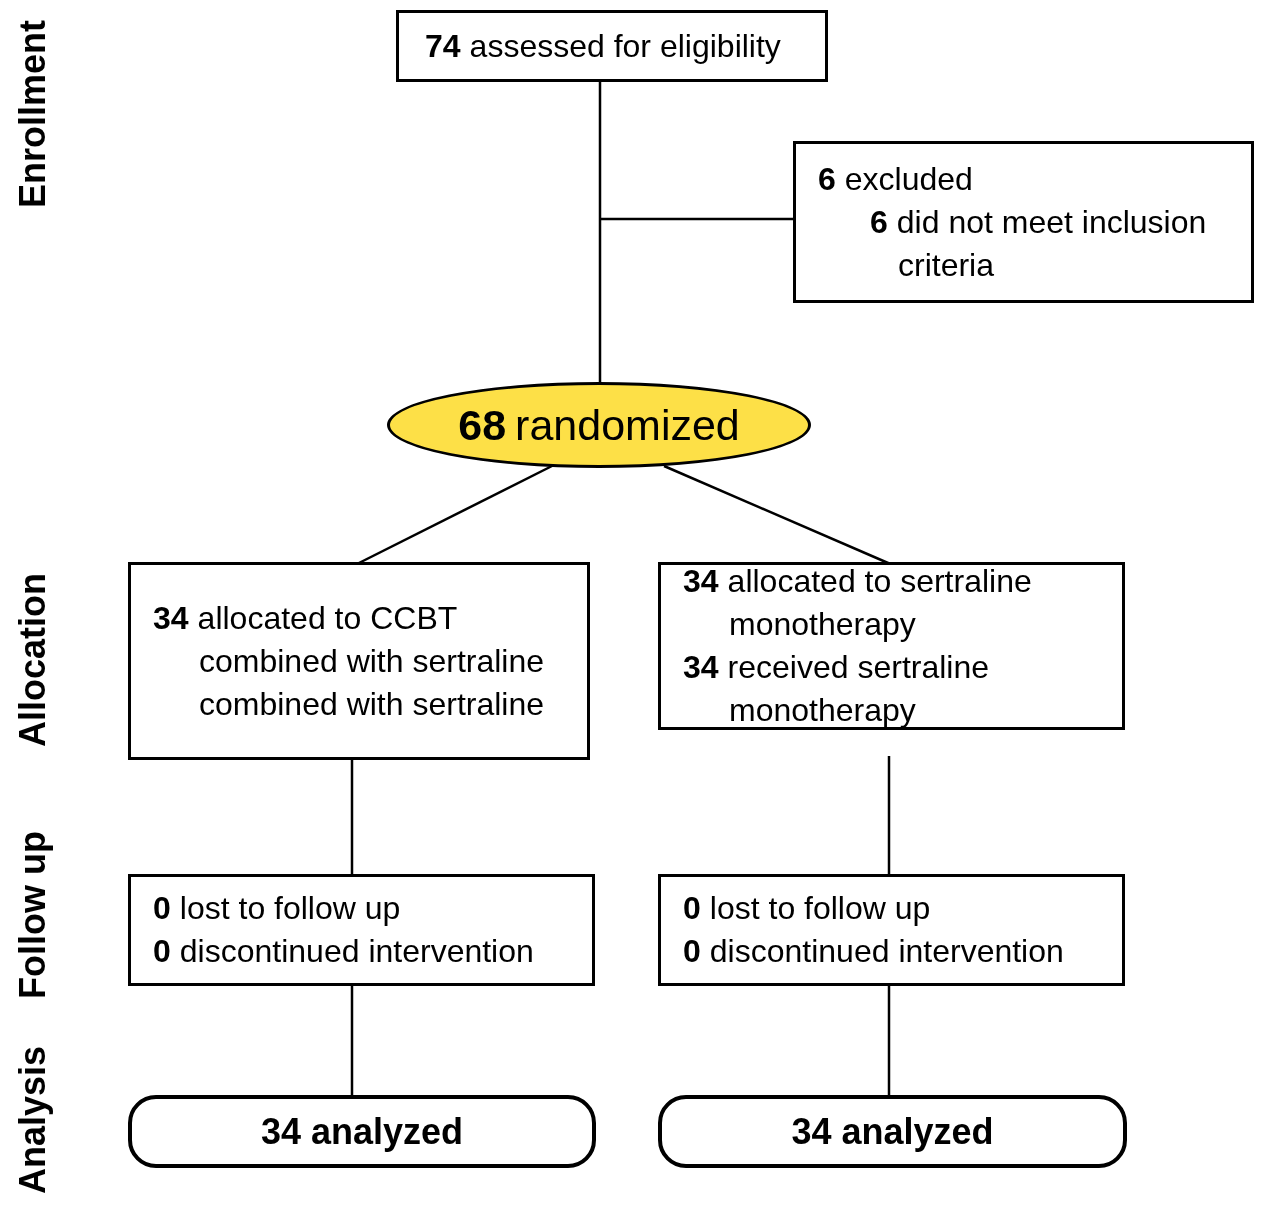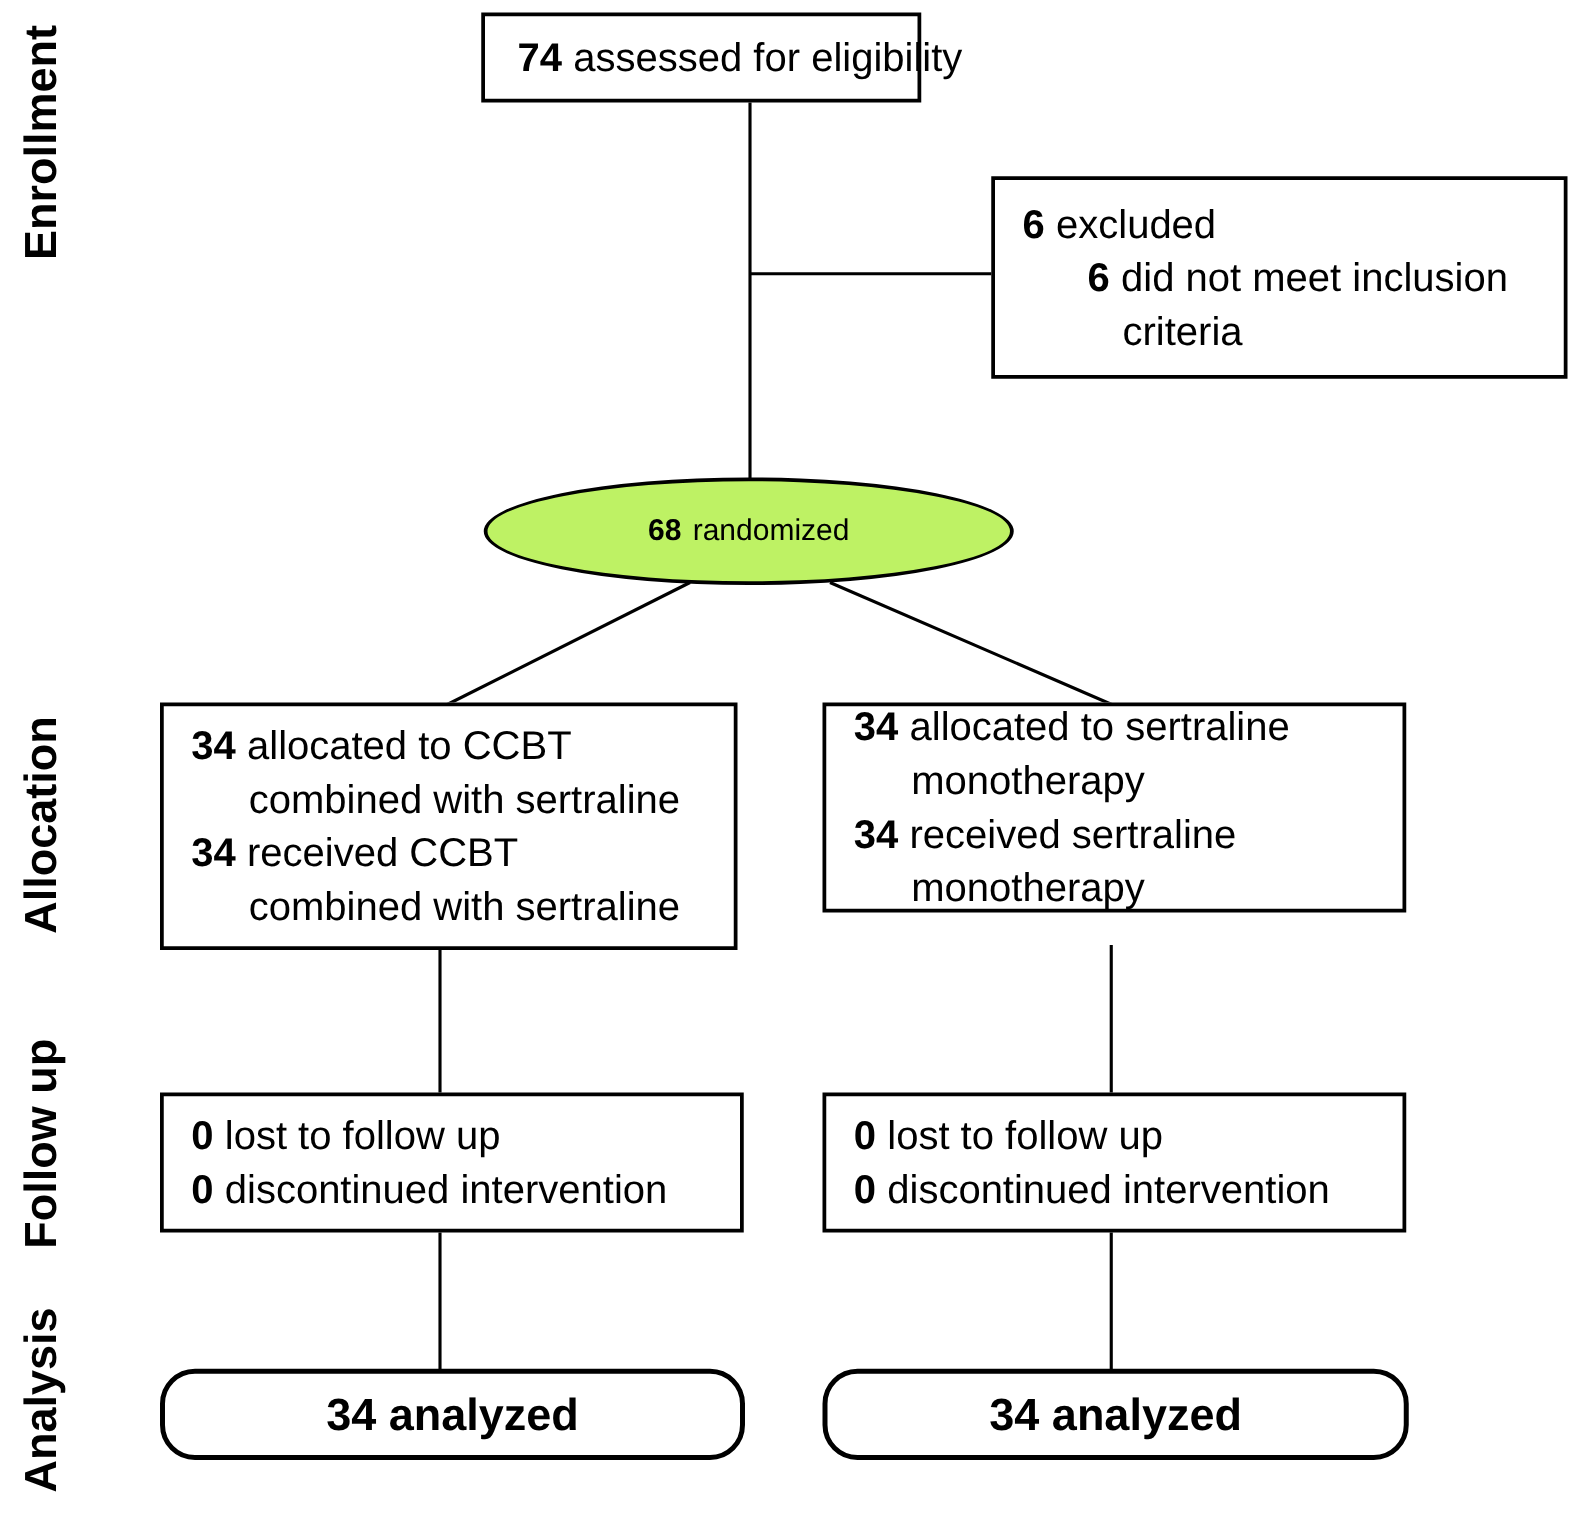--- a/index.html
+++ b/index.html
@@ -43,27 +43,27 @@
     padding-left: 0;
     align-items: center;
     font-size: 36px;
     font-weight: bold;
     border-radius: 28px;
   }
   .ellipse {
     position: absolute;
     z-index: 1;
     box-sizing: border-box;
-    background: #bef264;
+    background: #fde047;
     border: 3px solid #000000;
     border-radius: 50%;
     display: flex;
     align-items: center;
     justify-content: center;
-    font-size: 24px;
+    font-size: 43px;
   }
   .tline {
     white-space: nowrap;
   }
   .num {
     font-weight: bold;
     margin-right: 9px;
   }
   .cont {
     margin-left: 46px;
@@ -112,21 +112,21 @@
   <div class="stage" style="top:565px;height:190px">
     <span class="stage-text">Allocation</span>
   </div>
   <div class="stage" style="top:822px;height:186px">
     <span class="stage-text">Follow up</span>
   </div>
   <div class="stage" style="top:1037px;height:166px">
     <span class="stage-text">Analysis</span>
   </div>
 
-  <div class="box top-box" style="left:385px;top:10px;width:352px;height:72px">
+  <div class="box top-box" style="left:396px;top:10px;width:432px;height:72px">
     <div class="tline">
       <span class="num">74</span><span>assessed for eligibility</span>
     </div>
   </div>
 
   <div class="box" style="left:793px;top:141px;width:461px;height:162px">
     <div class="tline">
       <span class="num">6</span><span>excluded</span>
     </div>
     <div class="tline ind1">
@@ -139,23 +139,20 @@
     <div class="tline">
       <span class="num">68</span><span>randomized</span>
     </div>
   </div>
 
   <div class="box" style="left:128px;top:562px;width:462px;height:198px">
     <div class="tline">
       <span class="num">34</span><span>allocated to CCBT</span>
     </div>
     <div class="tline cont">combined with sertraline</div>
-    <div class="tline">
-      <span class="num">34</span><span>received CCBT</span>
-    </div>
     <div class="tline cont">combined with sertraline</div>
   </div>
 
   <div class="box" style="left:658px;top:562px;width:467px;height:168px">
     <div class="tline">
       <span class="num">34</span><span>allocated to sertraline</span>
     </div>
     <div class="tline cont">monotherapy</div>
     <div class="tline">
       <span class="num">34</span><span>received sertraline</span>

